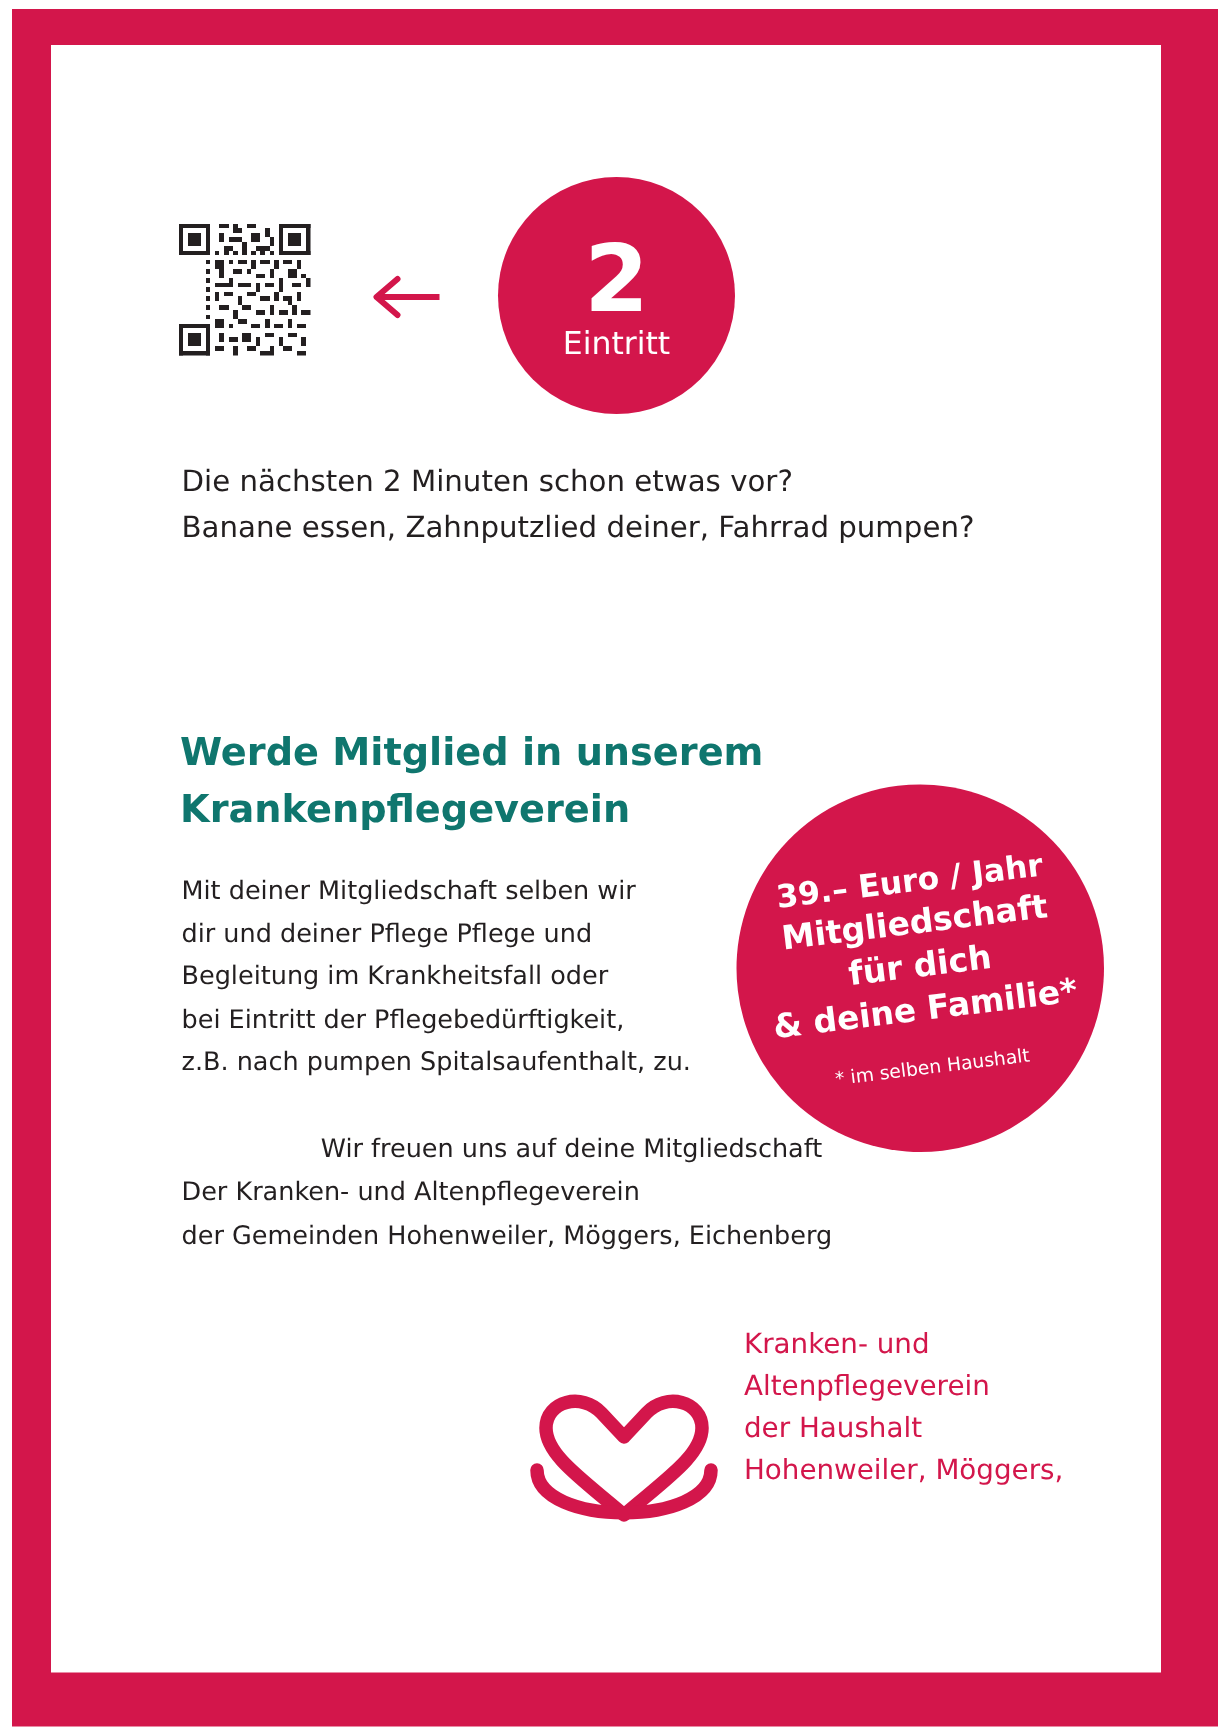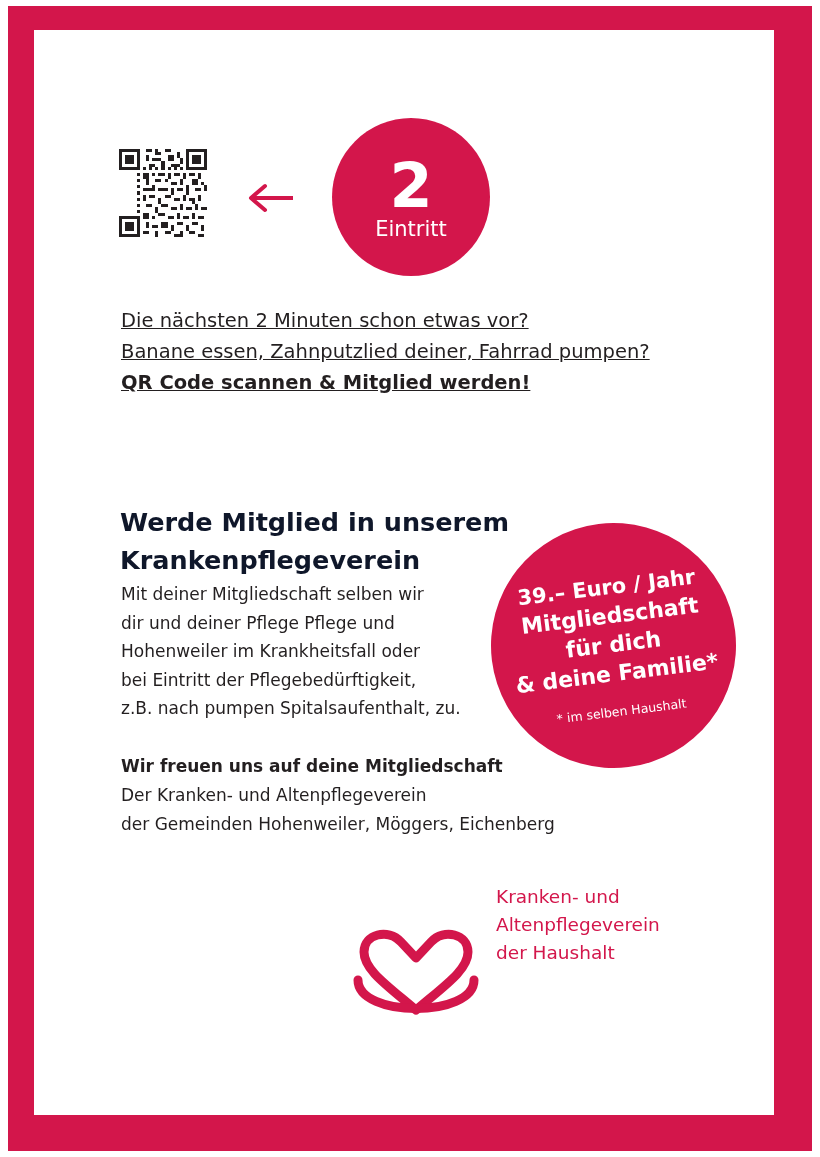--- a/index.html
+++ b/index.html
@@ -89,35 +89,33 @@
 
   
   .intro {
     position: absolute;
     left: 121px;
     top: 305px;
     width: 600px;
     color: #231f20;
     font-size: 19.5px;
     line-height: 31px;
-    text-decoration: underline;
   }
   .intro .bold { font-weight: bold; }
 
   
   .headline {
     position: absolute;
     left: 120px;
     top: 483px;
     width: 430px;
-    color: #0f172a;
+    color: #0f766e;
     font-size: 25.5px;
     font-weight: bold;
     line-height: 38px;
-    margin-top: 20px;
   }
 
   
   .body-text {
     position: absolute;
     left: 121px;
     top: 580px;
     width: 350px;
     color: #231f20;
     font-size: 17px;
@@ -157,21 +155,21 @@
   
   .closing {
     position: absolute;
     left: 121px;
     top: 752px;
     width: 520px;
     color: #231f20;
     font-size: 17px;
     line-height: 29px;
   }
-  .closing .bold { font-weight: bold; }
+  .closing .bold { font-weight: normal; text-align: center; }
 
   
   .logo-heart {
     position: absolute;
     left: 346px;
     top: 918px;
     width: 140px;
     height: 120px;
   }
   .logo-text {
@@ -319,32 +317,31 @@
   </div>
 
   <div class="circle-2min">
     <div class="big">2</div>
     <div class="small">Eintritt</div>
   </div>
 
   <div class="intro">
     <div>Die nächsten 2 Minuten schon etwas vor?</div>
     <div>Banane essen, Zahnputzlied deiner, Fahrrad pumpen?</div>
-    <div class="bold">QR Code scannen &amp; Mitglied werden!</div>
   </div>
 
   <div class="headline">
     <div>Werde Mitglied in unserem</div>
     <div>Krankenpflegeverein</div>
   </div>
 
   <div class="body-text">
     <div>Mit deiner Mitgliedschaft selben wir</div>
     <div>dir und deiner Pflege Pflege und</div>
-    <div>Hohenweiler im Krankheitsfall oder</div>
+    <div>Begleitung im Krankheitsfall oder</div>
     <div>bei Eintritt der Pflegebedürftigkeit,</div>
     <div>z.B. nach pumpen Spitalsaufenthalt, zu.</div>
   </div>
 
   <div class="badge">
     <div class="badge-inner">
       <div class="l1">39.– Euro / Jahr</div>
       <div class="l2">Mitgliedschaft</div>
       <div class="l3">für dich</div>
       <div class="l4">&amp; deine Familie*</div>
@@ -362,14 +359,15 @@
     <svg width="140" height="120" viewBox="0 0 140 120">
       <path d="M18 34 C18 16, 42 10, 55 24 L70 40 L85 24 C98 10, 122 16, 122 34 C122 52, 98 68, 70 92 C42 68, 18 52, 18 34 Z" fill="none" stroke="#d3164b" stroke-width="9" stroke-linejoin="round"></path>
       <path d="M12 62 C12 100, 128 100, 128 62" fill="none" stroke="#d3164b" stroke-width="9" stroke-linecap="round"></path>
     </svg>
   </div>
 
   <div class="logo-text">
     <div>Kranken-  und</div>
     <div>Altenpflegeverein</div>
     <div>der Haushalt</div>
+    <div>Hohenweiler, Möggers,</div>
   </div>
 </div>
 
 </body></html>

